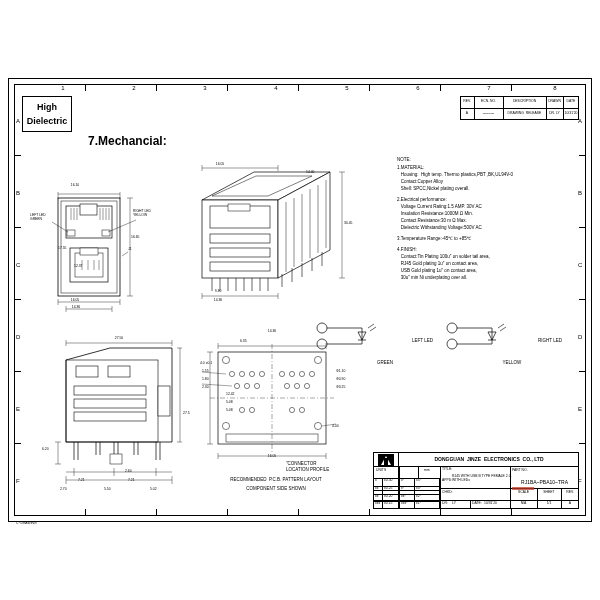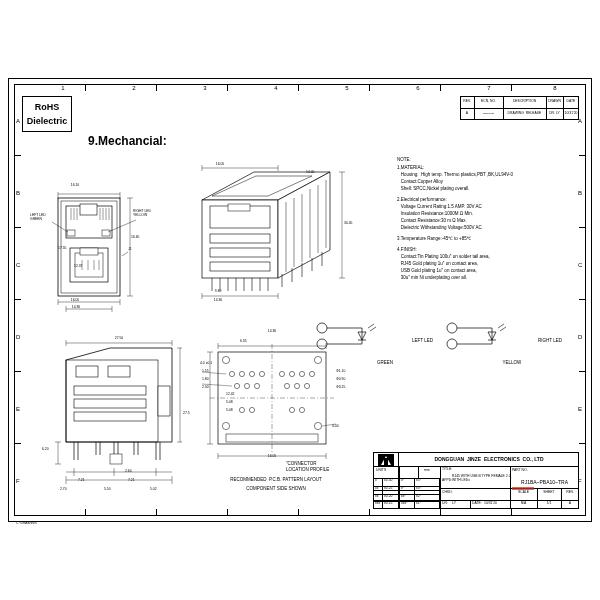--- a/index.html
+++ b/index.html
@@ -72,24 +72,24 @@
   <div class="txt t6" style="left:578px;top:118px;">A</div>
   <div class="txt t6" style="left:578px;top:190px;">B</div>
   <div class="txt t6" style="left:578px;top:262px;">C</div>
   <div class="txt t6" style="left:578px;top:334px;">D</div>
   <div class="txt t6" style="left:578px;top:406px;">E</div>
   <div class="txt t6" style="left:578px;top:478px;">F</div>
 
   <div class="txt tiny" style="left:16px;top:522px;">C~DRAWING</div>
 
   <div class="bxw" style="left:22px;top:96px;width:50px;height:36px;"></div>
-  <div class="txt t9 b ctr" style="left:22px;top:103px;width:50px;">RoHS</div>
+  <div class="txt t9 b ctr" style="left:22px;top:103px;width:50px;">High</div>
   <div class="txt t9 b ctr" style="left:22px;top:117px;width:50px;">Dielectric</div>
 
-  <div class="txt t12" style="left:88px;top:135px;">9.Mechancial:</div>
+  <div class="txt t12" style="left:88px;top:135px;">7.Mechancial:</div>
 
   <div class="bx" style="left:460px;top:96px;width:119px;height:24px;"></div>
   <div class="ln" style="left:460px;top:108px;width:119px;height:1px;"></div>
   <div class="ln" style="left:474px;top:96px;width:1px;height:24px;"></div>
   <div class="ln" style="left:503px;top:96px;width:1px;height:24px;"></div>
   <div class="ln" style="left:546px;top:96px;width:1px;height:24px;"></div>
   <div class="ln" style="left:563px;top:96px;width:1px;height:24px;"></div>
   <div class="txt tiny ctr" style="left:460px;top:100px;width:14px;">REV.</div>
   <div class="txt tiny ctr" style="left:474px;top:100px;width:29px;">ECN. NO.</div>
   <div class="txt tiny ctr" style="left:503px;top:100px;width:43px;">DESCRIPTION</div>

